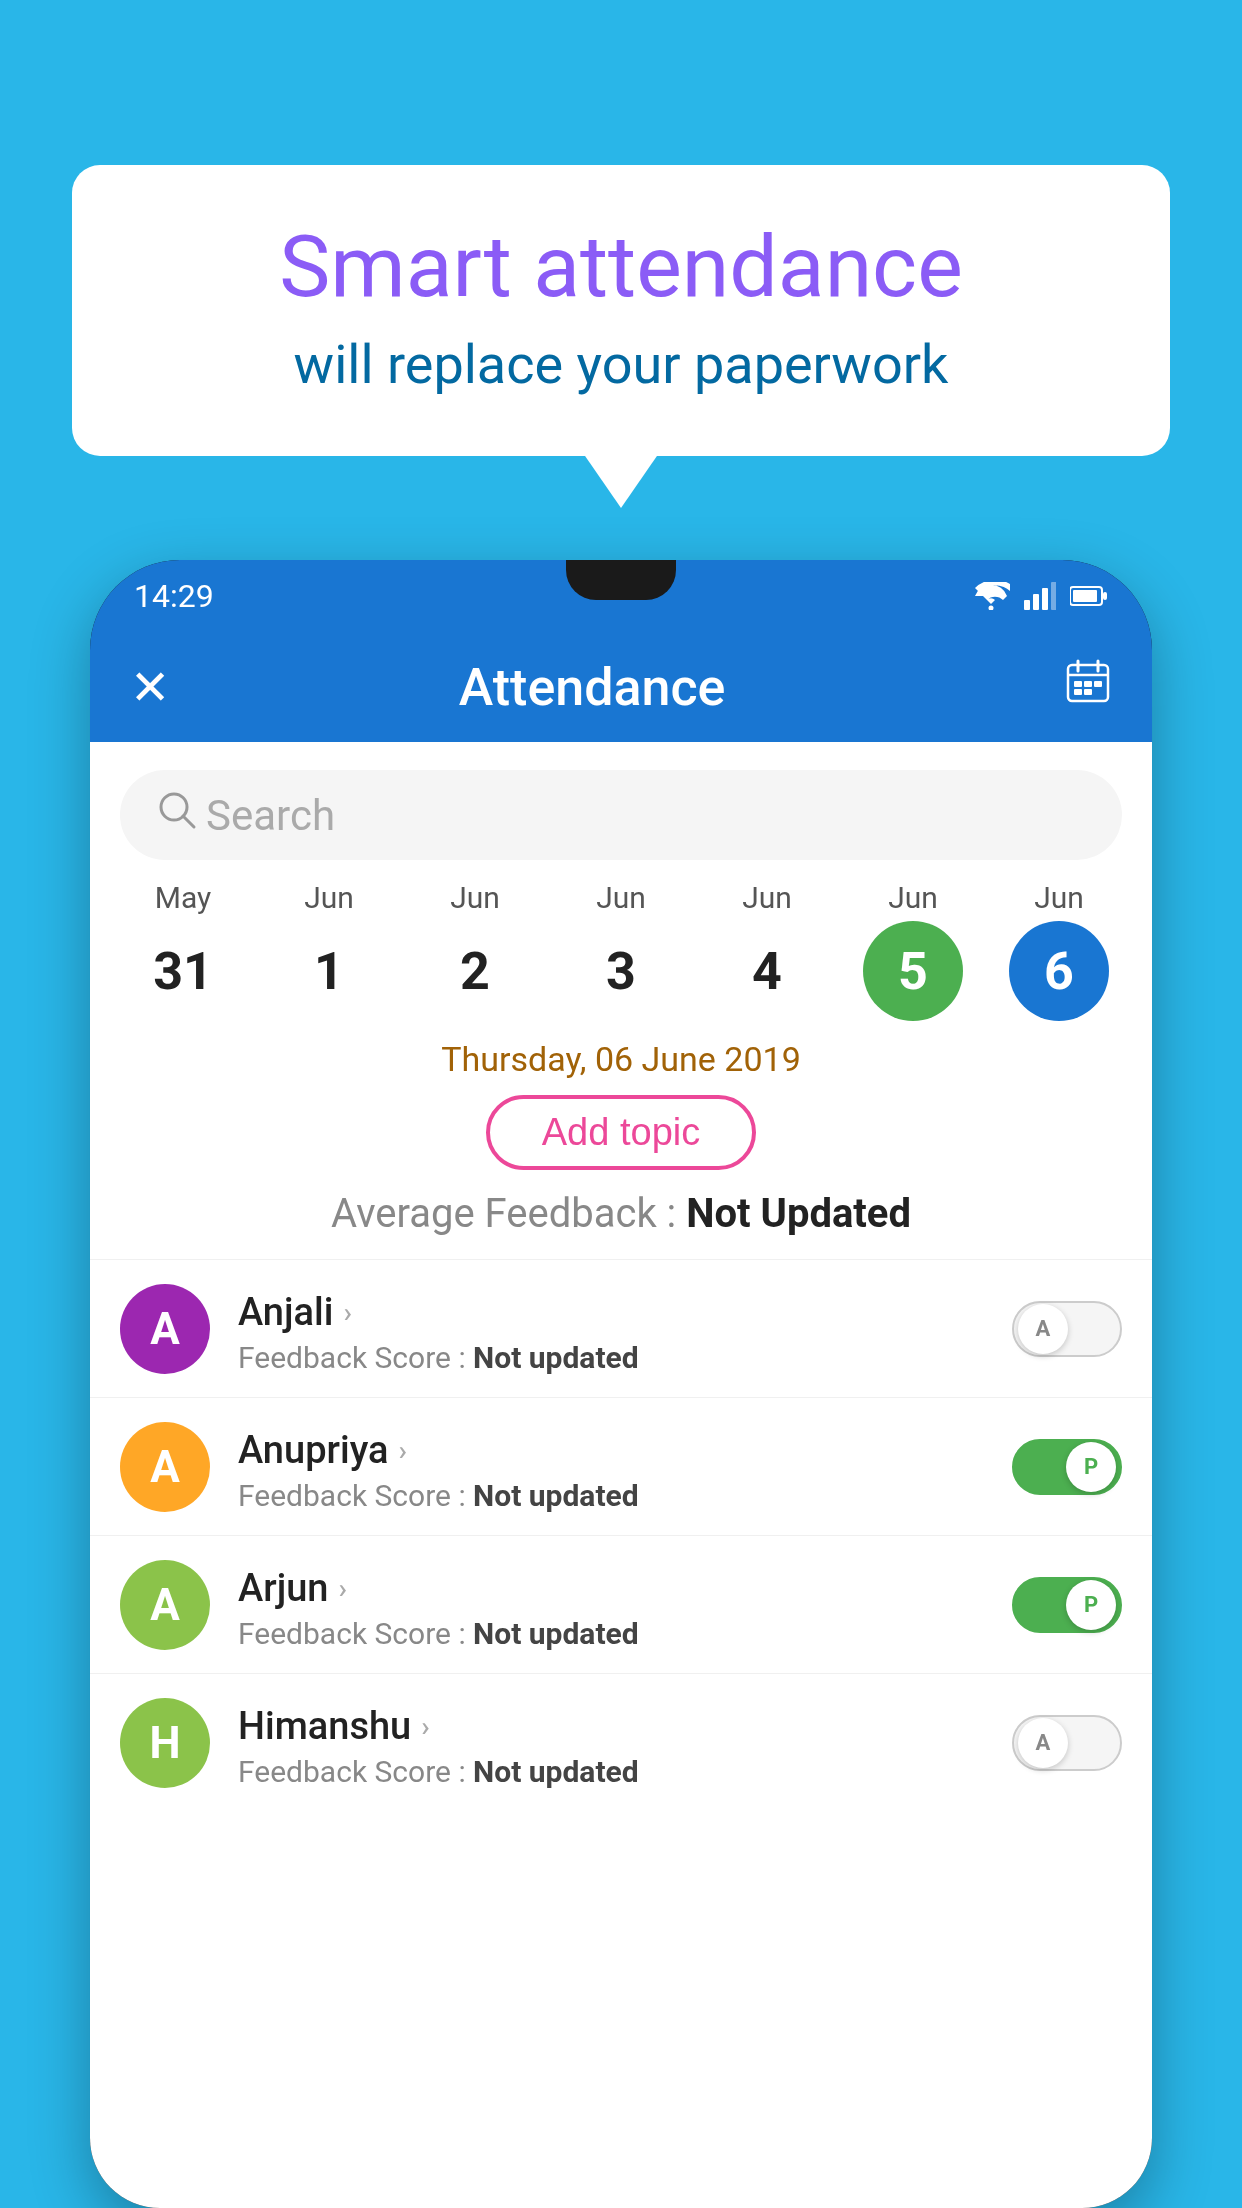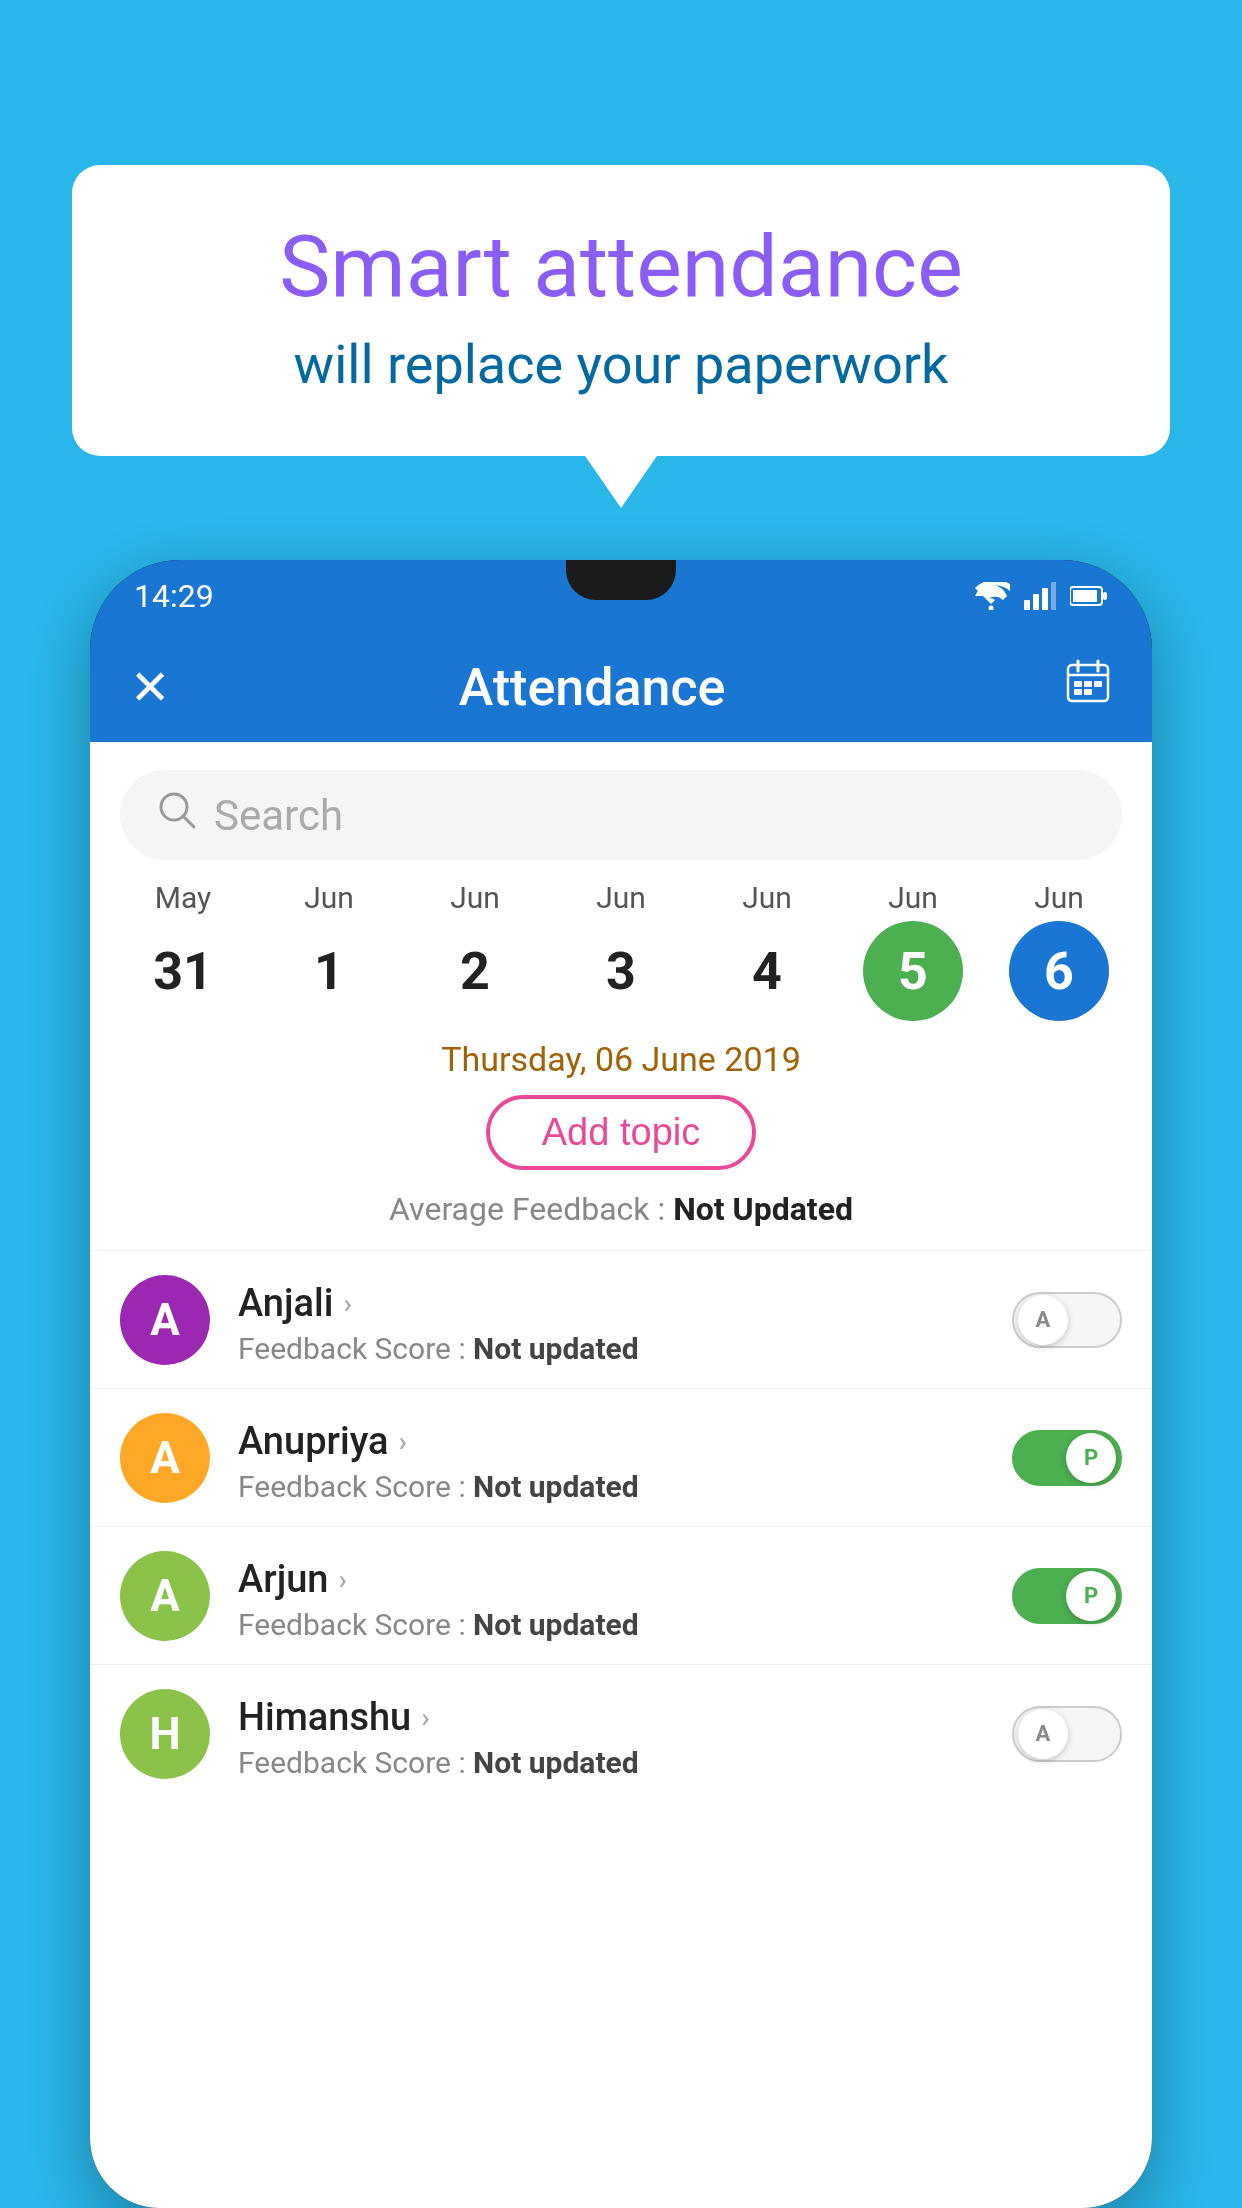--- a/index.html
+++ b/index.html
@@ -122,21 +122,21 @@
 
     
     .search-bar {
       background: #f5f5f5;
       margin: 28px 30px 20px;
       border-radius: 50px;
       height: 90px;
       display: flex;
       align-items: center;
       padding: 0 36px;
-      gap: 16px;
+      gap: 8px;
     }
     .search-icon-svg {
       font-size: 42px;
       color: #888;
     }
     .search-input-text {
       font-size: 42px;
       color: #aaa;
     }
 
@@ -198,21 +198,21 @@
       background: white;
       color: #ec4899;
       font-size: 38px;
       cursor: pointer;
       width: fit-content;
     }
 
     
     .avg-feedback {
       text-align: center;
-      font-size: 32px;
+      font-size: 40px;
       color: #888;
       margin-bottom: 22px;
     }
     .avg-feedback strong {
       color: #222;
     }
 
     
     .student-item {
       display: flex;

